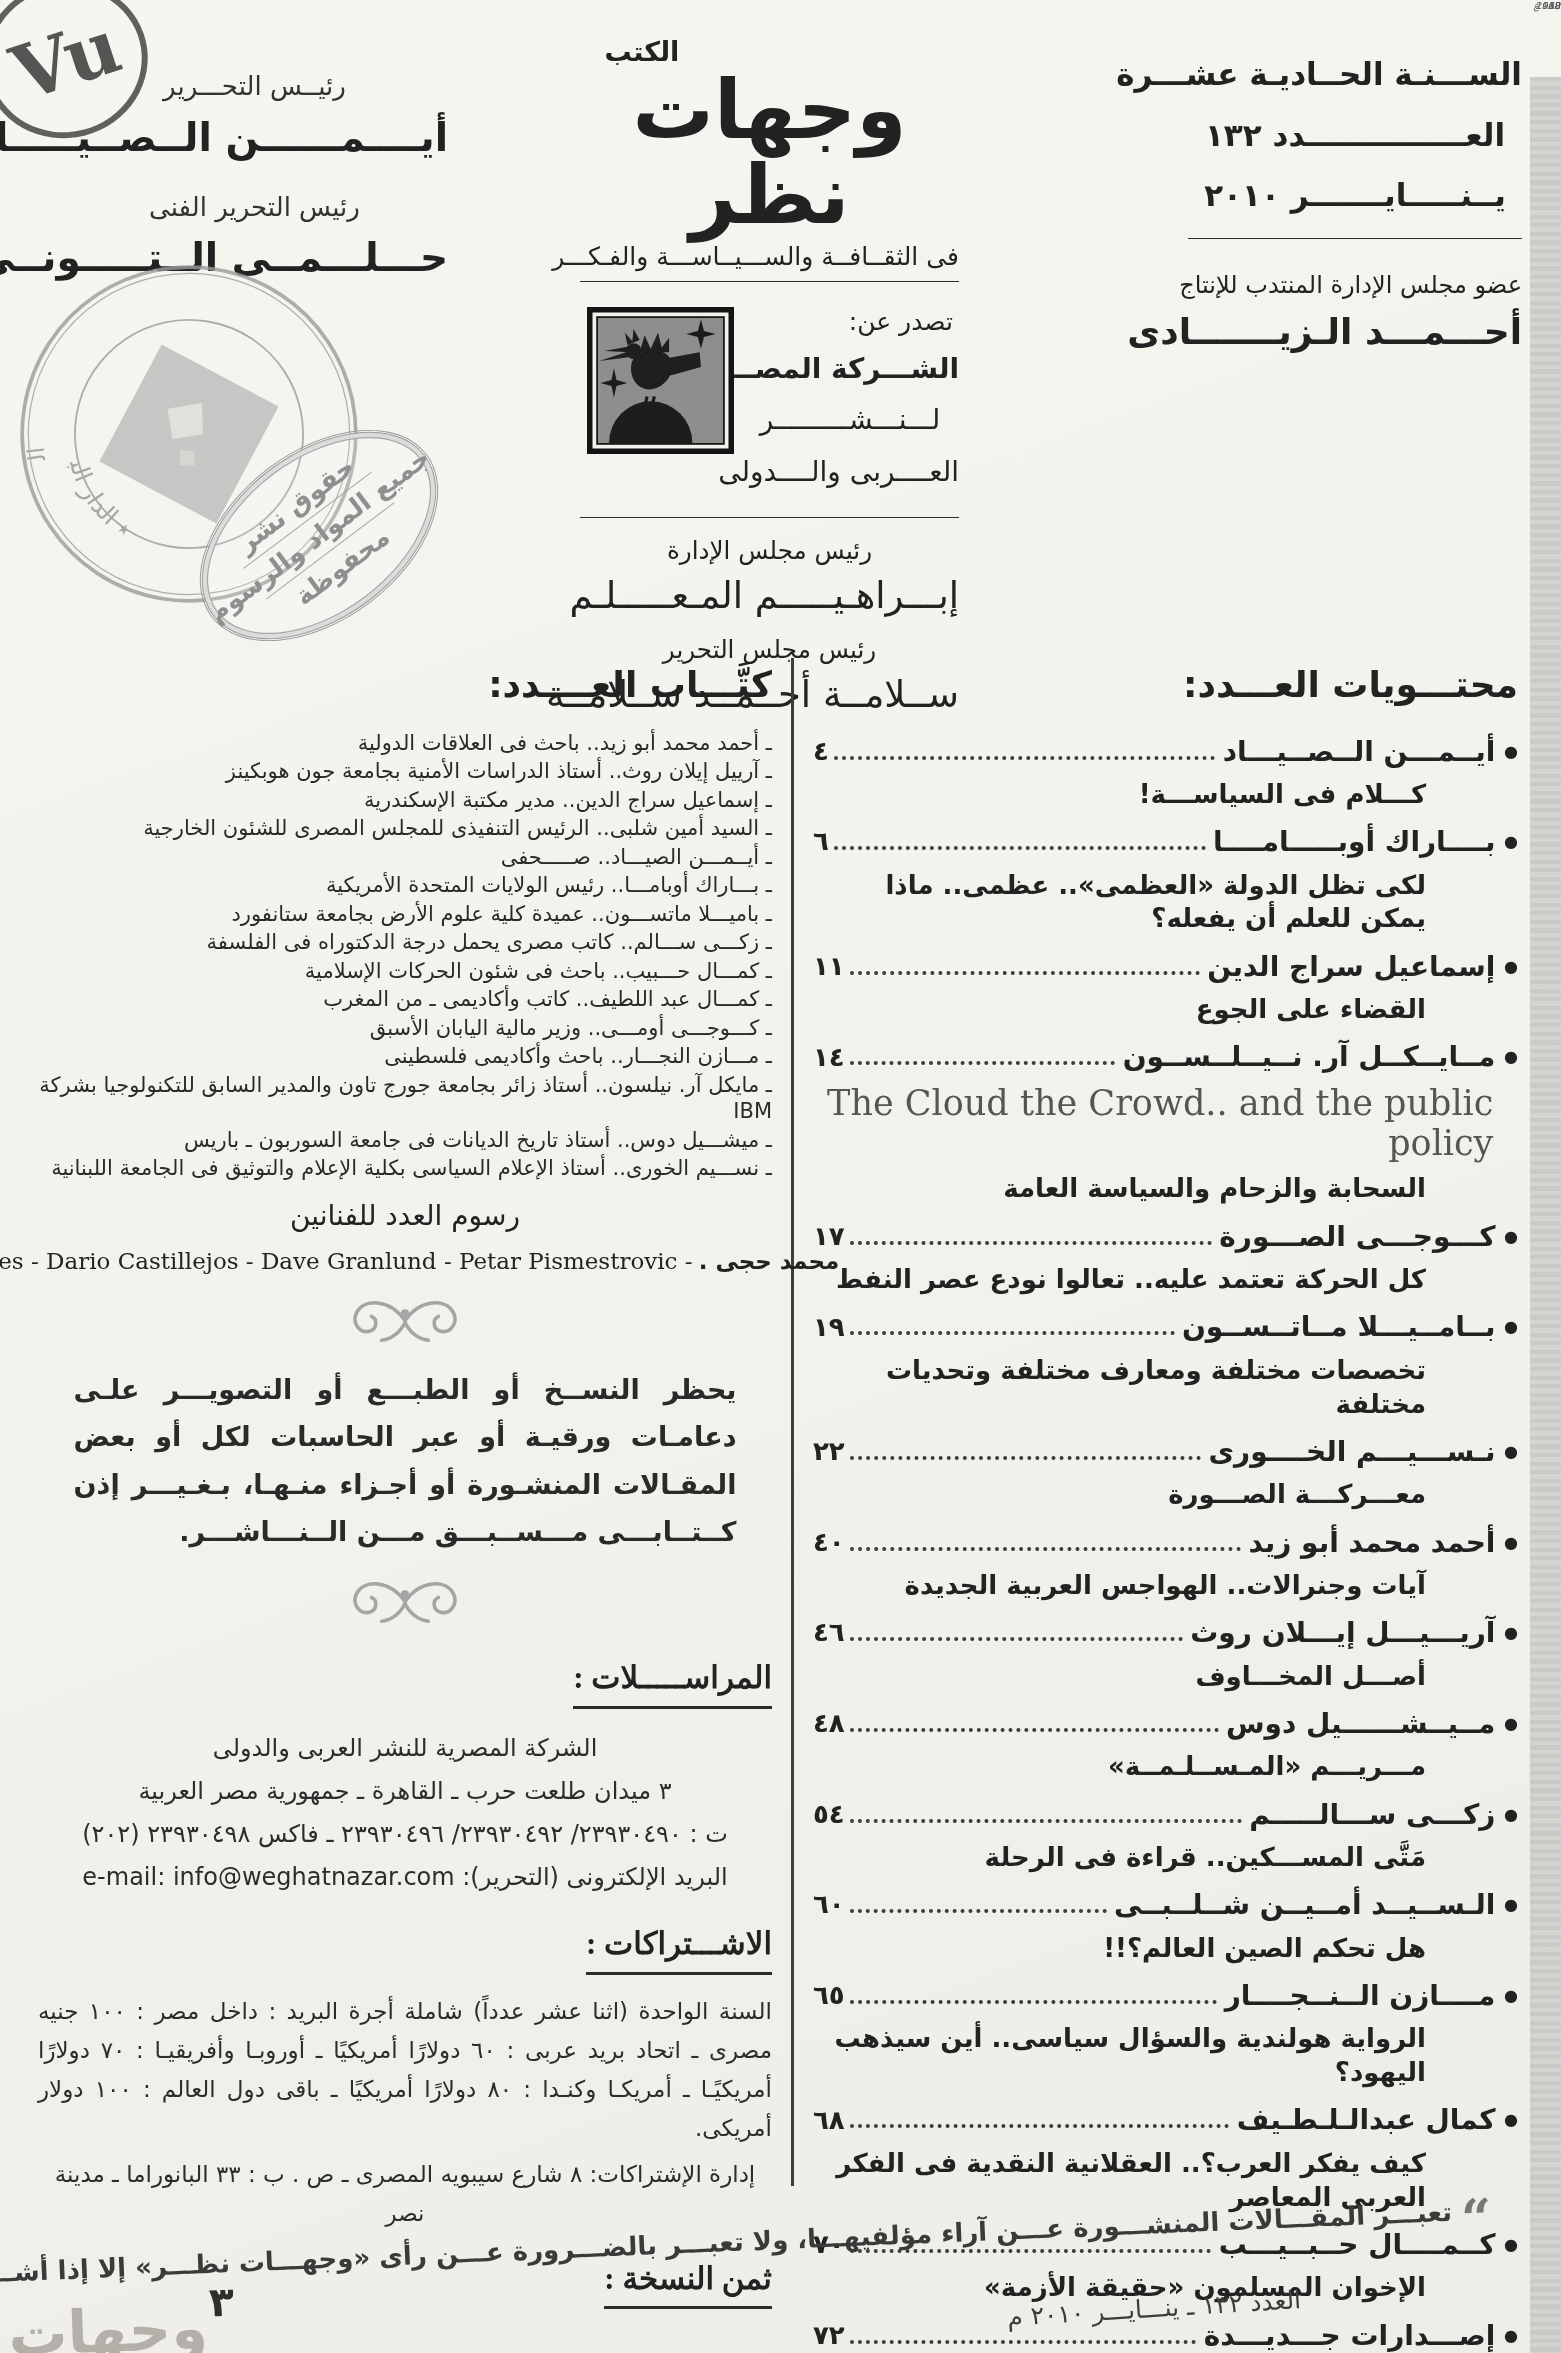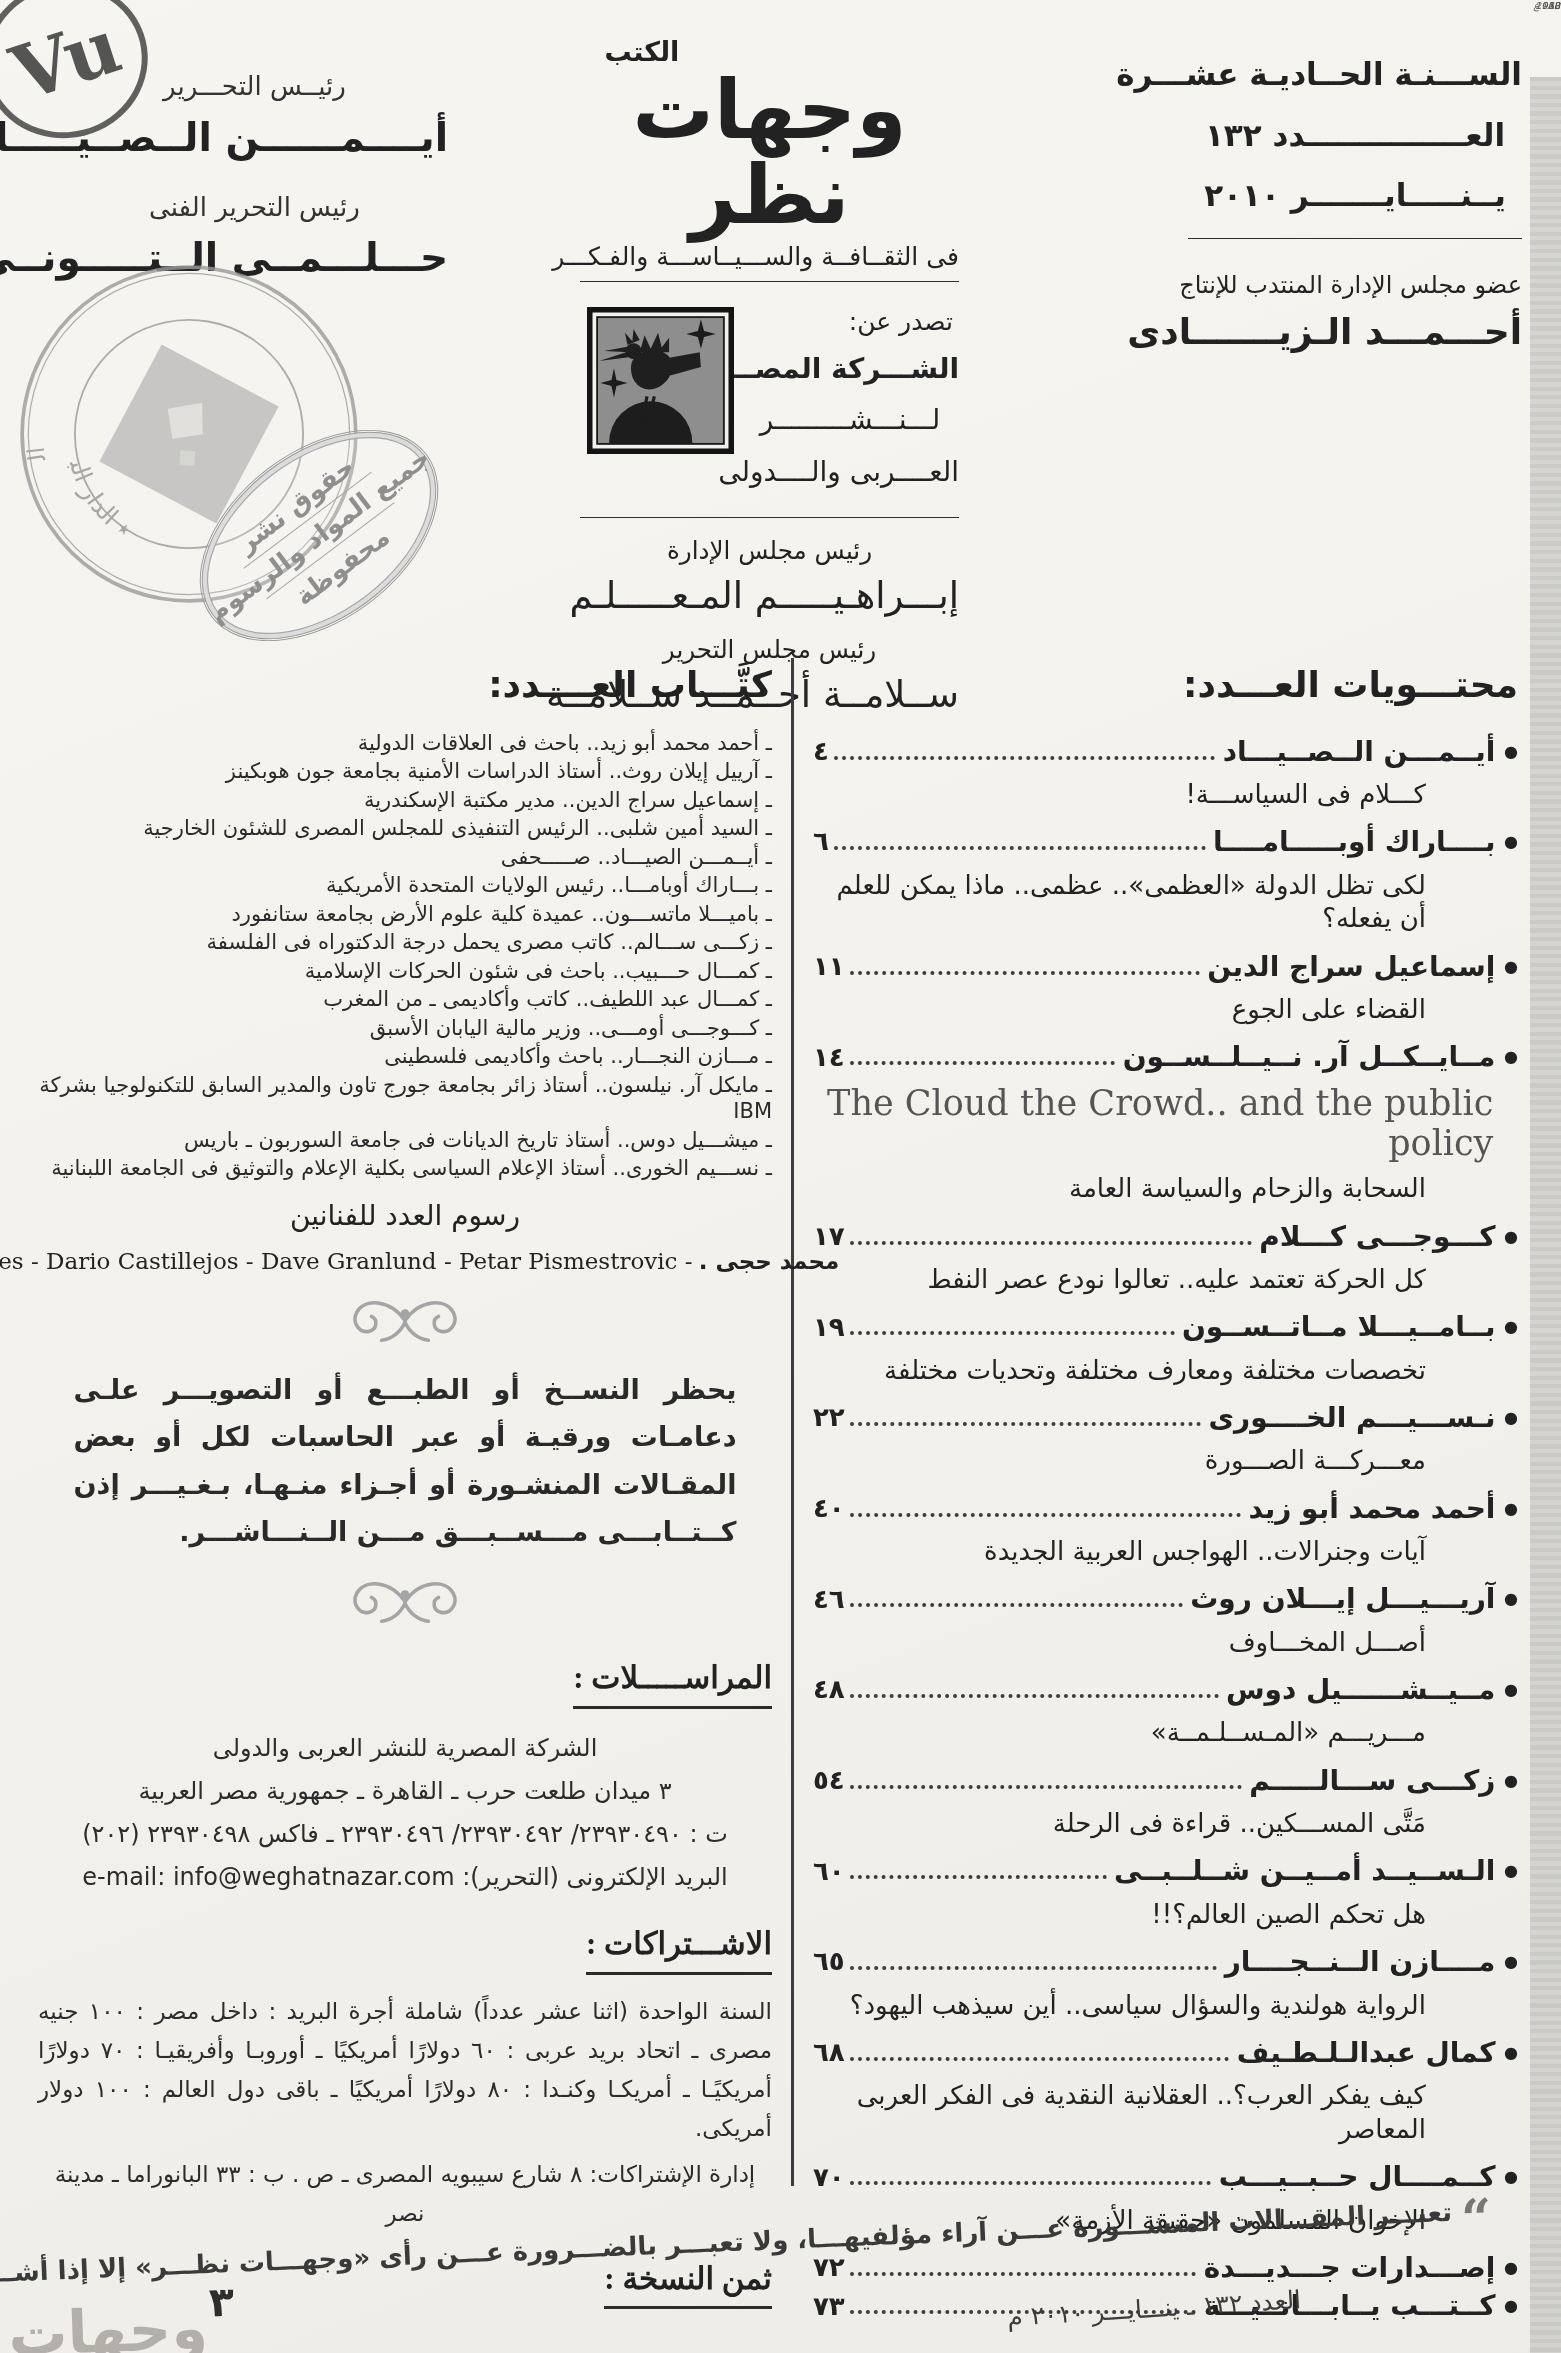--- a/index.html
+++ b/index.html
@@ -70,21 +70,21 @@
   
   .divider{left:791px;top:658px;width:2.5px;height:1528px;background:#3d3d3d;}
   .toc-col{left:813px;top:664px;width:705px;}
   .toc-title{font-size:36px;font-weight:bold;margin-bottom:29.5px;}
   .toc-entry{margin-bottom:4.9px;}
   .toc-name-row{display:flex;align-items:flex-end;}
   .toc-bullet{font-size:16px;line-height:1;margin-left:8.6px;margin-bottom:8.6px;}
   .toc-name{font-size:28px;font-weight:bold;white-space:nowrap;line-height:1.2;}
   .toc-dots{flex:1;border-bottom:4.3px dotted #3c3c3c;margin:0 7.4px 8.6px 4.9px;min-width:24.6px;}
   .toc-page{font-size:26px;font-weight:bold;line-height:1.2;margin-bottom:1.2px;}
-  .toc-sub{font-size:26px;font-weight:normal;margin:9.8px 92px 13.5px 0;line-height:1.3;}
+  .toc-sub{font-size:26px;font-weight:bold;margin:9.8px 92px 13.5px 0;line-height:1.3;}
   .toc-sub-en{font-family:"DejaVu Serif",serif;direction:ltr;
     font-size:35px;color:#555;margin:8.6px 24.6px 1.2px 0;text-align:right;}
   .writers-col{left:38px;top:664px;width:734px;}
   .writers-title{font-size:36px;font-weight:bold;margin-bottom:24.6px;text-align:right;}
   .writer-item{font-size:21px;line-height:1.24;margin-bottom:2.5px;text-align:right;color:#2a2a2a;}
   .artists-title{font-size:28px;margin-top:18.4px;text-align:center;font-weight:normal;}
   .artists-row{display:flex;justify-content:center;align-items:baseline;margin-top:16px;gap:6.1px;}
   .artists-ar{font-size:23px;font-weight:bold;white-space:nowrap;}
   .artists-lat{font-family:"DejaVu Serif",serif;font-size:23px;direction:ltr;white-space:nowrap;color:#222;}
   .ornament{display:block;margin:16px auto 0 auto;}
@@ -254,21 +254,21 @@
             <span class="toc-name">مــايــكــل آر. نــيــلــســون</span>
             <span class="toc-dots"></span>
             <span class="toc-page">١٤</span>
           </div>
           <div class="toc-sub-en">The Cloud the Crowd.. and the public policy</div>
           <div class="toc-sub">السحابة والزحام والسياسة العامة</div>
         </div>
         <div class="toc-entry">
           <div class="toc-name-row">
             <span class="toc-bullet">●</span>
-            <span class="toc-name">كـــوجـــى كـــلام</span>
+            <span class="toc-name">كـــوجـــى الصـــورة</span>
             <span class="toc-dots"></span>
             <span class="toc-page">١٧</span>
           </div>
 
           <div class="toc-sub">كل الحركة تعتمد عليه.. تعالوا نودع عصر النفط</div>
         </div>
         <div class="toc-entry">
           <div class="toc-name-row">
             <span class="toc-bullet">●</span>
             <span class="toc-name">بــامــيـــلا مــاتــســون</span>

